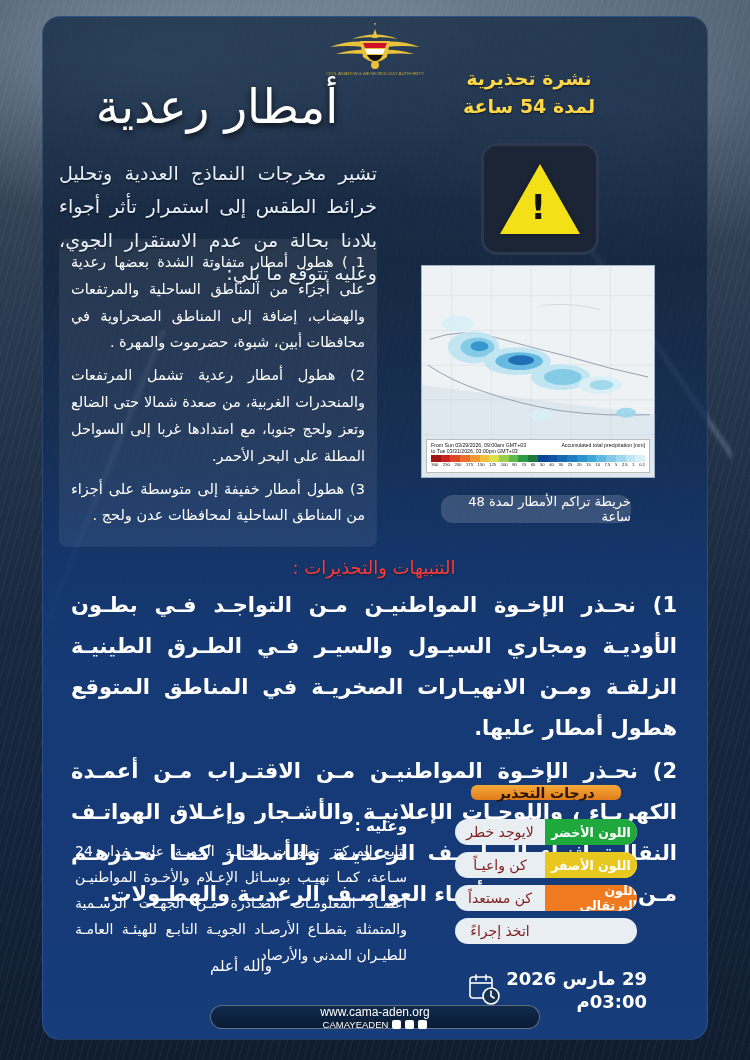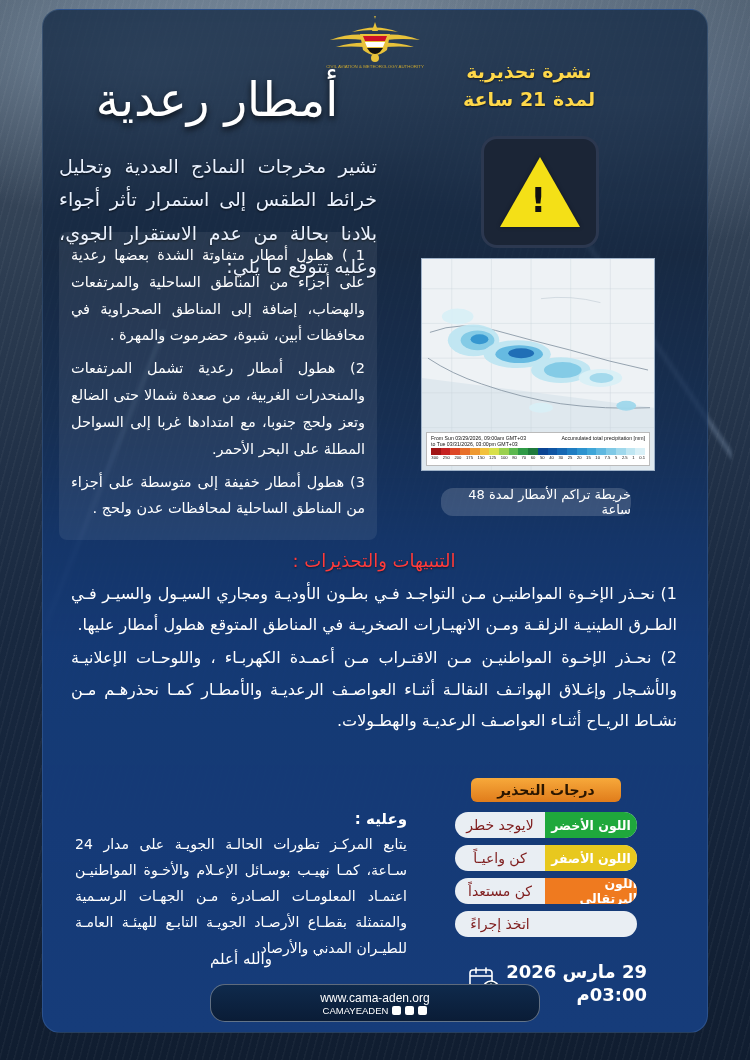--- a/index.html
+++ b/index.html
@@ -33,21 +33,21 @@
   }
   .bolt-right{
     position:absolute; right:18px; top:240px; width:150px; height:220px;
     background:
       linear-gradient(to bottom left, rgba(255,255,255,0) 47%, rgba(200,225,255,.5) 49%, rgba(255,255,255,0) 51%);
     filter:blur(1px); opacity:.45;
   }
 
   
   .card{
-    position:absolute; left:42px; top:9px; width:666px; height:1024px;
+    position:absolute; left:42px; top:16px; width:666px; height:1024px;
     border-radius:18px;
     background:linear-gradient(180deg, rgba(16,38,66,.74) 0%, rgba(14,33,60,.70) 24%, rgba(18,45,85,.72) 40%, rgba(20,54,108,.92) 52%, rgba(21,58,118,.97) 62%, rgba(22,60,122,1) 100%);
     border:1px solid rgba(120,160,210,.22);
     overflow:hidden;
   }
 
   
   .logo-wrap{
     position:absolute; left:50%; transform:translateX(-50%); top:6px;
     width:160px; text-align:center; color:#e8c23a;
@@ -122,28 +122,28 @@
   .forecast p:last-child{ margin-bottom:8px;}
 
   
   .warn-head{
     position:absolute; right:30px; top:540px; width:606px; text-align:center;
     color:#ff3b3b; font-weight:normal; font-size:18px;
     text-shadow:0 1px 2px rgba(0,0,0,.5);
   }
   .warn-body{
     position:absolute; right:30px; top:568px; width:606px;
-    color:#ffffff; font-size:16px; line-height:1.95; text-align:justify;
-    font-weight:normal; letter-spacing:.2px;
+    color:#ffffff; font-size:21px; line-height:1.95; text-align:justify;
+    font-weight:bold; letter-spacing:.2px;
   }
   .warn-body p{ margin:0 0 2px;}
 
   
   .sev-title{
-    position:absolute; right:86px; top:768px; width:150px; height:24px;
+    position:absolute; right:86px; top:768px; width:150px; height:15px;
     background:linear-gradient(180deg,#f7a93b,#e07c1b);
     border-radius:6px; color:#2a1600; font-weight:bold; font-size:14px;
     display:flex; align-items:center; justify-content:center;
   }
   .sev-list{ position:absolute; right:70px; top:802px; width:182px;}
   .sev-row{
     display:flex; align-items:stretch; height:26px; margin-bottom:7px;
     border-radius:13px; overflow:hidden; background:#e9eef3;
   }
   .sev-color{
@@ -174,21 +174,21 @@
   .date-box{
     position:absolute; right:60px; top:950px; width:190px;
     display:flex; align-items:center; justify-content:flex-start; gap:4px;
     direction:rtl;
   }
   .date-text{ color:#ffffff; font-size:18px; font-weight:bold; line-height:1.3; text-align:right;}
 
   
   .footer{
     position:absolute; left:50%; transform:translateX(-50%); bottom:10px;
-    width:330px; height:38px; border-radius:15px;
+    width:330px; height:24px; border-radius:15px;
     background:linear-gradient(180deg,#0f2a4c,#0a1c36);
     border:1px solid rgba(255,255,255,.35);
     display:flex; flex-direction:column; align-items:center; justify-content:center;
     color:#fff;
   }
   .footer .url{ font-size:12px; font-family:"Liberation Sans", sans-serif;}
   .footer .soc{ font-size:9.5px; display:flex; align-items:center; gap:4px; font-family:"Liberation Sans", sans-serif;}
   .soc-ic{ width:9px;height:9px;display:inline-block;border-radius:2px;background:#fff;}
 </style>
 </head>
@@ -215,21 +215,21 @@
       <path d="M51 20 h24 l-2 5 h-20 Z" fill="#ce1126"></path>
       <path d="M53 26 h20 l-2 5 h-16 Z" fill="#fff"></path>
       <path d="M55 32 h16 l-3 4 q-5 4 -10 0 Z" fill="#111"></path>
       <circle cx="63" cy="42" r="4" fill="#e8c23a"></circle>
       <text x="63" y="52" font-size="4.4" text-anchor="middle" fill="#c9a62f" font-family="Liberation Sans, sans-serif">CIVIL AVIATION &amp; METEOROLOGY AUTHORITY</text>
     </svg>
   </div>
 
   <div class="hdr-right">
     <div class="bulletin-1">نشرة تحذيرية</div>
-    <div class="bulletin-2">لمدة 21 ساعة</div>
+    <div class="bulletin-2">لمدة 54 ساعة</div>
   </div>
 
   <div class="title-main">أمطار رعدية</div>
   <div class="intro">تشير مخرجات النماذج العددية وتحليل خرائط الطقس إلى استمرار تأثر أجواء بلادنا بحالة من عدم الاستقرار الجوي، وعليه تتوقع ما يلي:</div>
 
   <div class="warn-sign">
     <div class="tri"></div>
   </div>
 
   <div class="map-box">

